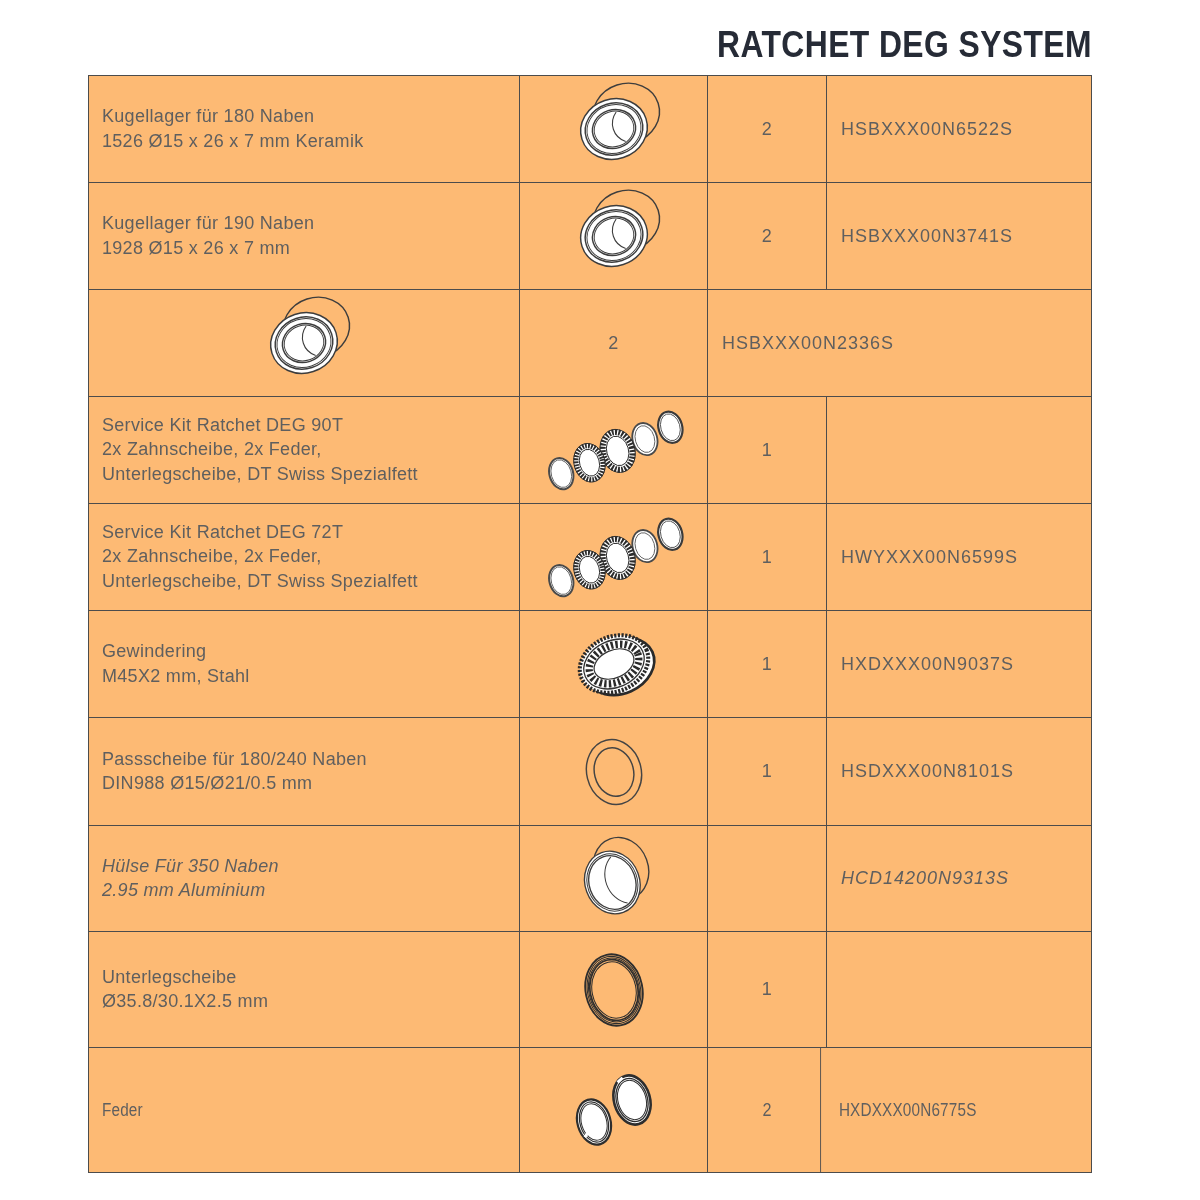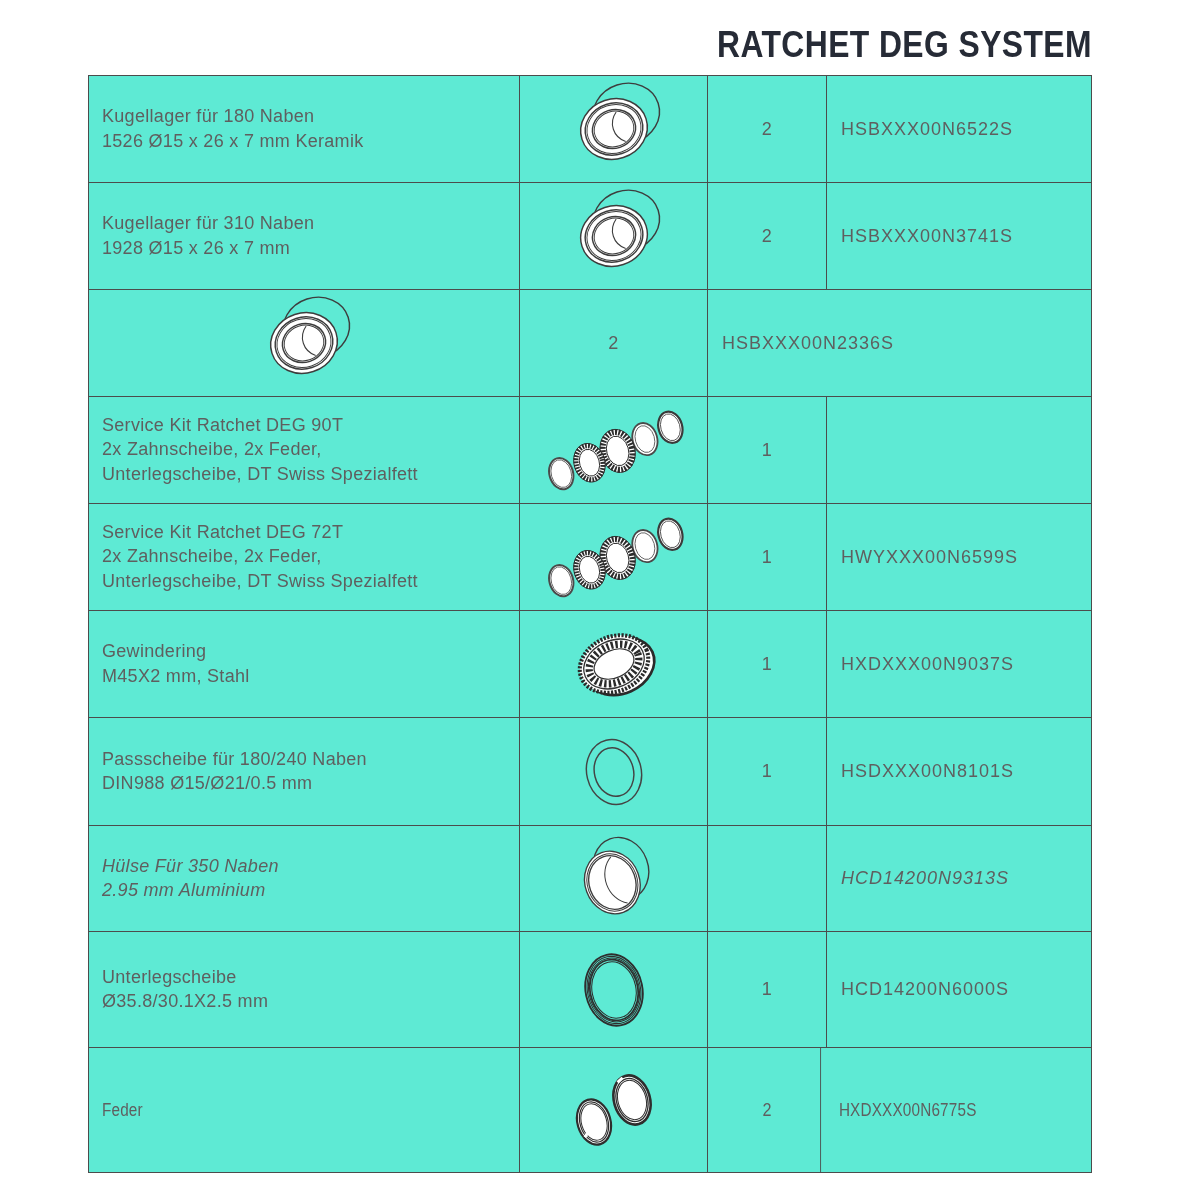--- a/index.html
+++ b/index.html
@@ -11,21 +11,21 @@
   }
   .page-title{
     position:absolute;top:24px;right:108px;
     font-size:37px;font-weight:bold;color:#262b36;
     transform:scaleX(0.86);transform-origin:right center;
     letter-spacing:0.5px;white-space:nowrap;
   }
   .parts-table{
     position:absolute;left:88px;top:75px;width:1004px;
     border:1px solid #4c4c4c;box-sizing:border-box;
-    background:#5eead4;
+    background:#fdba74;
   }
   .row{
     display:grid;
     grid-template-columns:431px 188px 119px 1fr;
     border-bottom:1px solid #4c4c4c;
     box-sizing:border-box;
   }
   .row:last-child{border-bottom:none;}
   .row:nth-child(-n+6){height:107px;}
   .row:nth-child(7){height:108px;}
@@ -90,21 +90,21 @@
           <path d="M 83,38 A 24,22 0 0 0 83,72" stroke-width="1.2"></path>
         </g>
       </svg>
     </div>
     <div class="cell qty">2</div>
     <div class="cell part">HSBXXX00N6522S</div>
   </div>
 
   <div class="row">
     <div class="cell desc">
-      <div class="item-title">Kugellager für 310 Naben</div>
+      <div class="item-title">Kugellager für 190 Naben</div>
       <div class="item-subtitle">1928 Ø15 x 26 x 7 mm</div>
     </div>
     <div class="cell img">
       <svg width="150" height="100" viewBox="0 0 150 110">
         <g transform="rotate(-18 75 55)" stroke="#3d3d3d" fill="none" stroke-width="1.6">
           <ellipse cx="93" cy="43" rx="37" ry="33"></ellipse>
           <ellipse cx="75" cy="55" rx="37" ry="33" fill="#fff"></ellipse>
           <ellipse cx="75" cy="55" rx="32" ry="28.4"></ellipse>
           <ellipse cx="75" cy="55" rx="30" ry="26.6" stroke-width="1"></ellipse>
           <ellipse cx="75" cy="55" rx="24" ry="21.2"></ellipse>
@@ -277,21 +277,20 @@
         <g transform="rotate(-12 75 56)" fill="none" stroke="#2e2e2e">
           <ellipse cx="75" cy="56" rx="30" ry="38" stroke-width="2"></ellipse>
           <ellipse cx="75" cy="56" rx="28" ry="35.8" stroke-width="1.1"></ellipse>
           <ellipse cx="75" cy="56" rx="26.6" ry="34" stroke-width="1.1"></ellipse>
           <ellipse cx="75" cy="56" rx="25.2" ry="32.4" stroke-width="1.8"></ellipse>
           <ellipse cx="75" cy="56" rx="23.2" ry="30" stroke-width="1.1"></ellipse>
         </g>
       </svg>
     </div>
     <div class="cell qty">1</div>
-    <div class="cell part">HCD14200N6000S</div>
   </div>
 
   <div class="row">
     <div class="cell desc">
       <div class="item-title">Feder</div>
 
     </div>
     <div class="cell img">
       <svg width="150" height="116" viewBox="0 0 150 116">
         <g fill="#fff">

